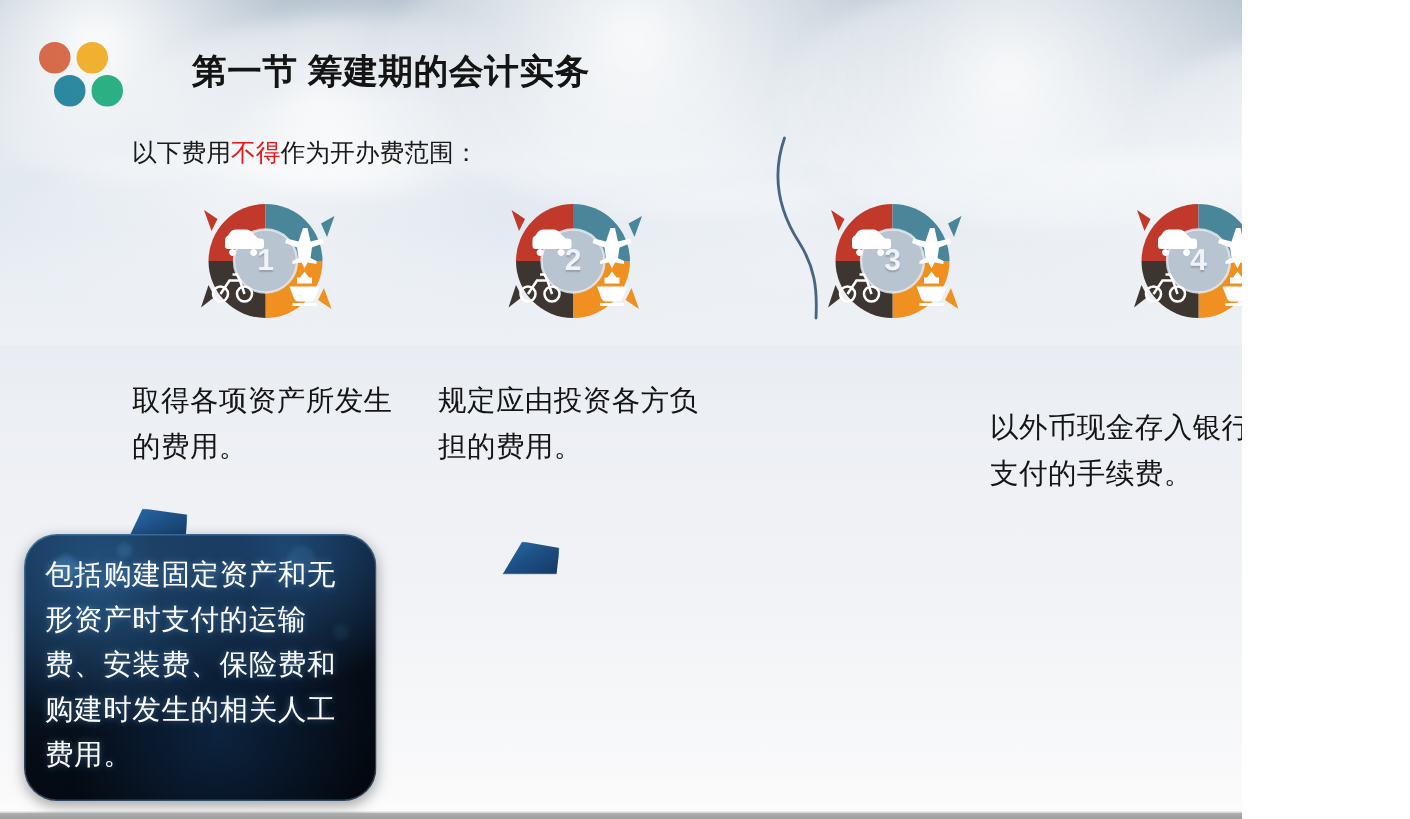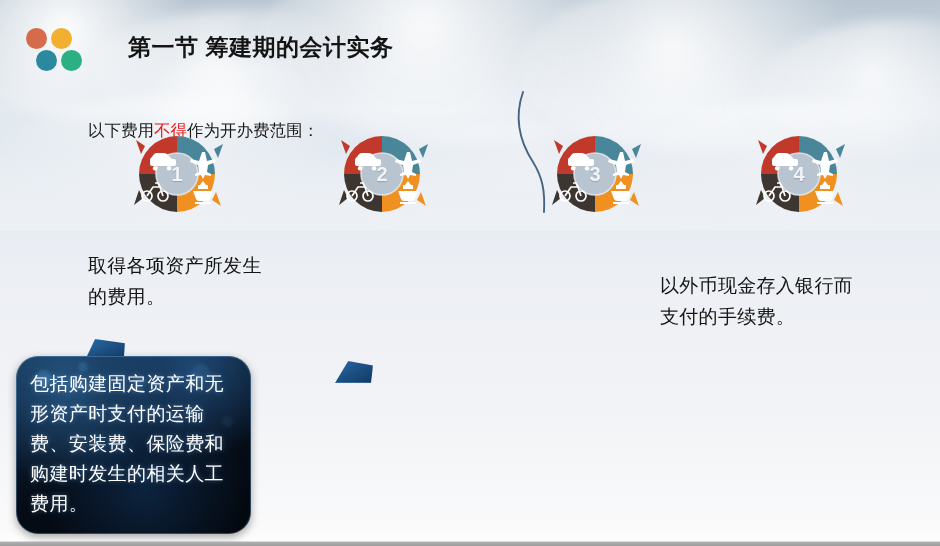--- a/index.html
+++ b/index.html
@@ -6,21 +6,21 @@
 
   html, body {
     width: 940px;
     height: 546px;
     overflow: hidden;
     font-family: "Liberation Sans", "DejaVu Sans", sans-serif;
   }
 
   #slide {
     position: relative;
-    width: 940px;
+    width: 828px;
     height: 546px;
     background: linear-gradient(180deg,
         #b9c6d2 0%,
         #c5d0da 6%,
         #d6dee6 13%,
         #e4eaf0 20%,
         #dfe6ee 28%,
         #e6ecf2 38%,
         #eceff4 50%,
         #eff1f5 62%,
@@ -87,21 +87,20 @@
     letter-spacing: .5px;
     white-space: nowrap;
   }
 
   .subtitle {
     position: absolute;
     left: 88px; top: 91px;
     font-size: 16.5px;
     color: #1a1a1a;
     white-space: nowrap;
-    margin-top: 29px;
   }
   .subtitle .hl { color: #e8191b; }
 
   
   .pen-curve {
     position: absolute;
     left: 500px; top: 80px;
     width: 80px; height: 150px;
     pointer-events: none;
   }
@@ -132,21 +131,21 @@
 
   
   .blurb {
     position: absolute;
     font-size: 19px;
     line-height: 31px;
     color: #151515;
     text-align: left;
     letter-spacing: .3px;
   }
-  .b1 { left: 88px;  top: 252px; width: 190px; font-family: Liberation Mono, monospace; }
+  .b1 { left: 88px;  top: 252px; width: 190px; }
   .b2 { left: 292px; top: 252px; width: 190px; }
   .b3 { left: 489px; top: 252px; width: 197px; }
   .b4 { left: 660px; top: 270px; width: 210px; }
 
   
   .callout {
     position: absolute;
     border-radius: 22px;
     background:
       radial-gradient(circle at 22% 18%, rgba(70,150,220,0.40) 0%, rgba(70,150,220,0) 42%),
@@ -339,20 +338,21 @@
           <circle cx="25" cy="68" r="5"></circle>
           <circle cx="41" cy="68" r="5"></circle>
           <path d="M25 68 l6-9 h7 l3 9 M31 59 h7 M38 59 l-2-4 h-3"></path>
         </g>
       </g>
     </svg>
     <div class="num">4</div>
   </div>
 
   <div class="blurb b1">取得各项资产所发生的费用。</div>
+  <div class="blurb b2">规定应由投资各方负担的费用。</div>
   <div class="blurb b4">以外币现金存入银行而支付的手续费。</div>
 
   <div class="tail tail1"></div>
   <div class="callout co1">
     <span class="bokeh" style="left:20px;  top:14px;  width:16px; height:16px;"></span>
     <span class="bokeh" style="left:62px;  top:6px;   width:10px; height:10px; opacity:.7;"></span>
     <span class="bokeh" style="left:118px; top:20px;  width:13px; height:13px; opacity:.55;"></span>
     <span class="bokeh" style="left:176px; top:8px;   width:18px; height:18px; opacity:.5;"></span>
     <span class="bokeh" style="left:96px;  top:52px;  width:8px;  height:8px;  opacity:.4;"></span>
     <span class="bokeh" style="left:206px; top:60px;  width:11px; height:11px; opacity:.35;"></span>

